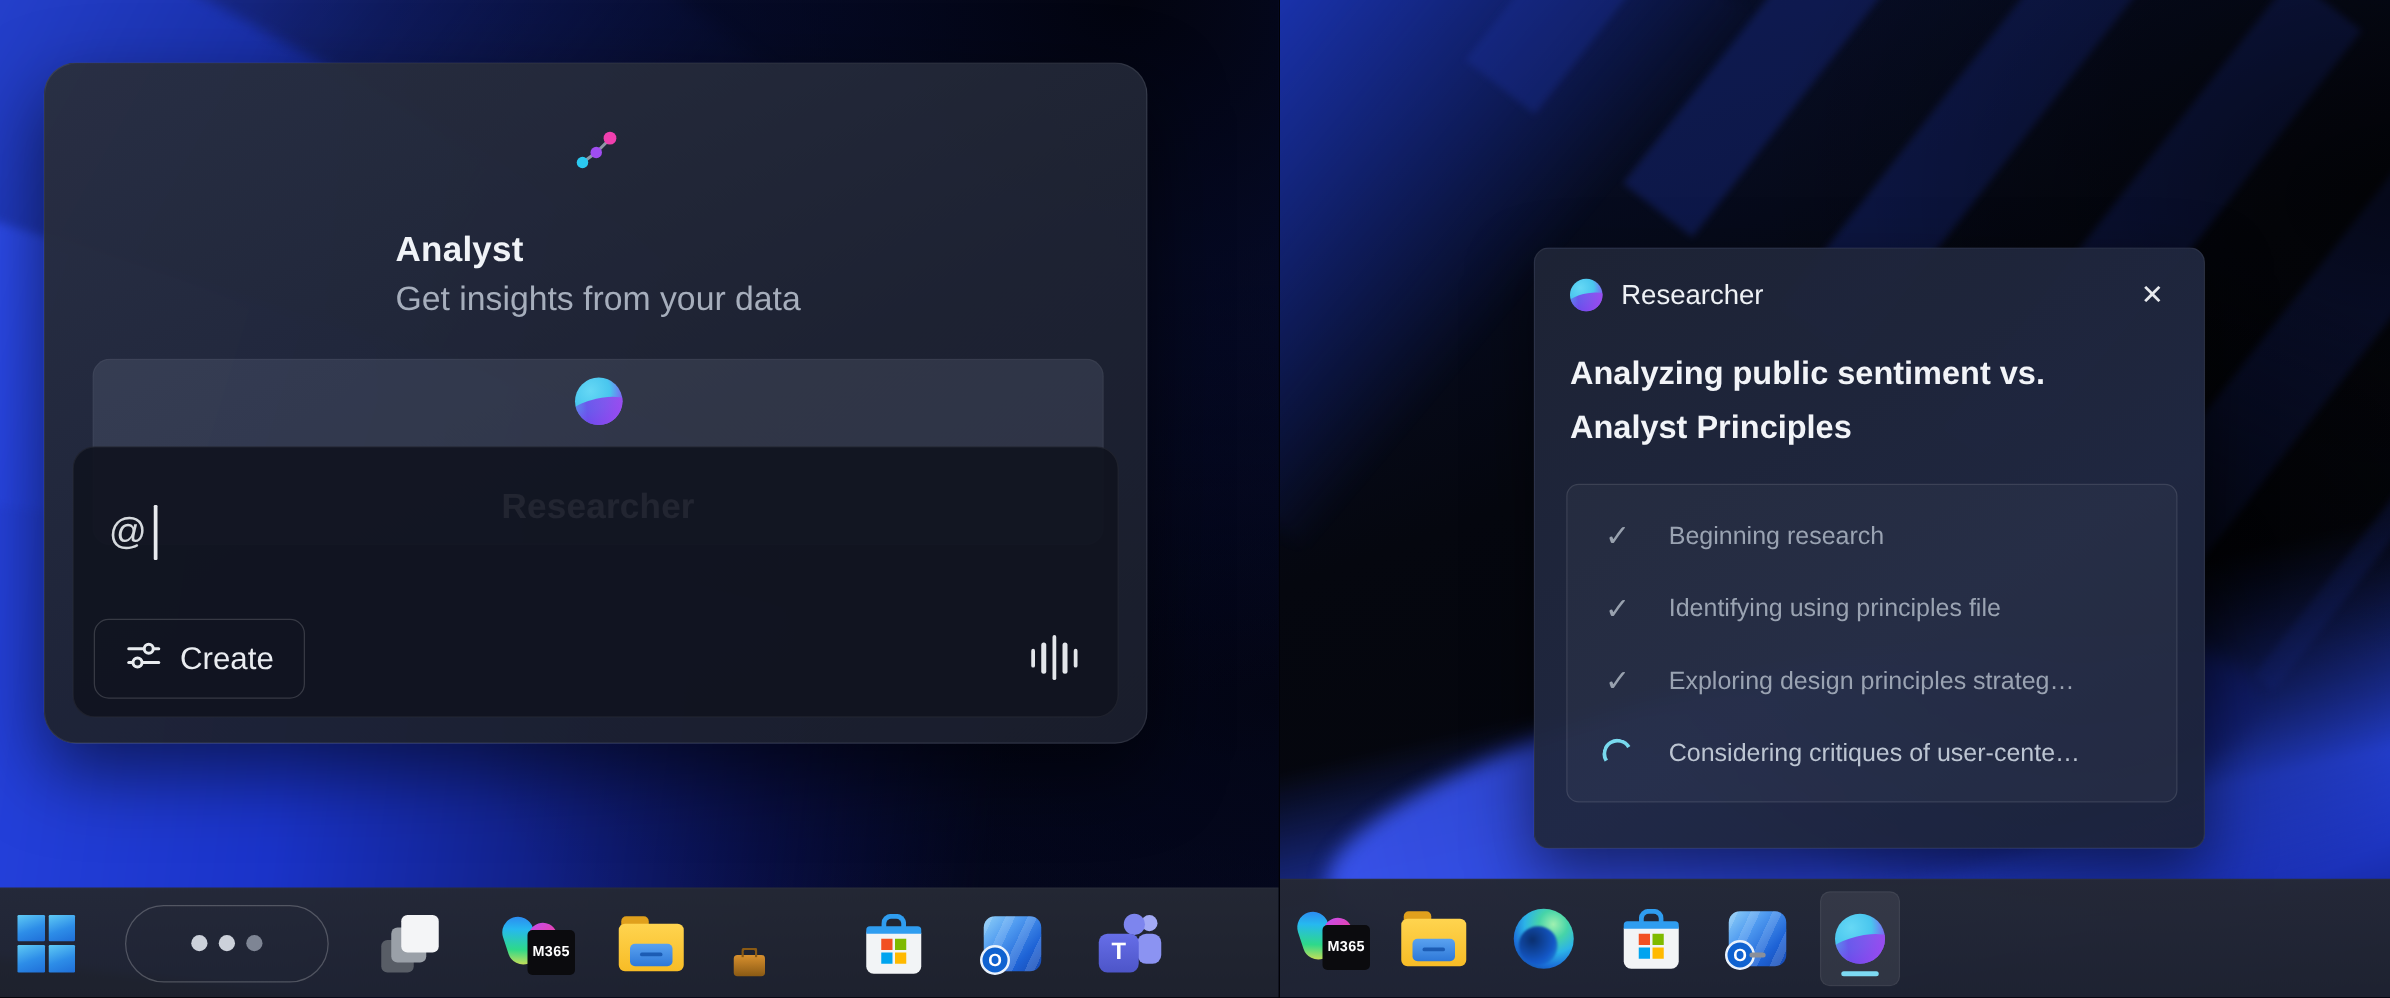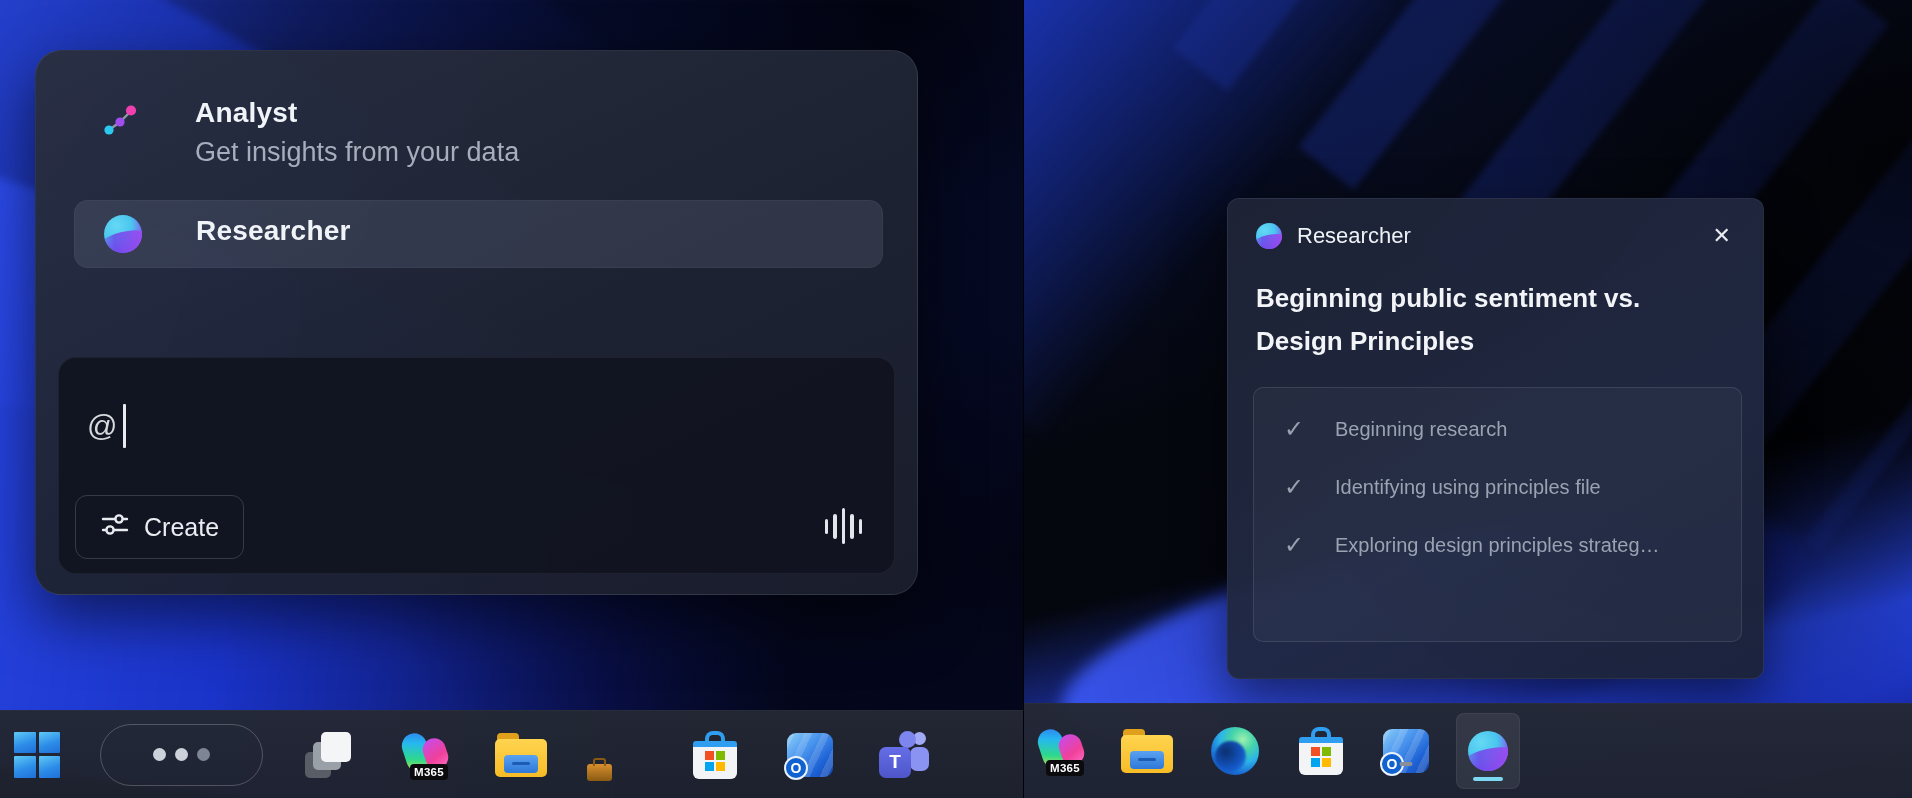--- a/index.html
+++ b/index.html
@@ -43,21 +43,21 @@
        background:radial-gradient(ellipse at 72% 58%,rgba(0,0,0,.88) 0%,rgba(0,0,0,0) 42%),
                   radial-gradient(ellipse at 100% 20%,rgba(0,0,0,.6) 0%,rgba(0,0,0,0) 40%);}
 
   
   .copilot-popup{
     position:absolute;left:35px;top:50px;width:883px;height:545px;
     background:linear-gradient(155deg,rgba(41,47,64,.97) 0%,rgba(30,35,51,.97) 55%,rgba(26,30,45,.97) 100%);
     border:1px solid rgba(255,255,255,.08);border-radius:26px;
     box-shadow:0 24px 60px rgba(0,0,0,.55);
   }
-  .agent-row{display:flex;gap:45px;margin:0 34px 0 38px;padding:14px 20px;border-radius:14px;}
+  .agent-row{display:flex;align-items:center;gap:31px;margin:0 34px 0 38px;padding:14px 20px;border-radius:14px;flex-direction:column;}
   .agent-row.first{margin-top:32px;}
   .agent-row.selected{background:rgba(150,160,185,.16);border:1px solid rgba(255,255,255,.04);margin-top:18px;}
   .agent-icon-box{width:56px;display:flex;justify-content:center;flex:0 0 56px;}
   .agent-title{font-size:28px;font-weight:700;color:#f0f3f7;letter-spacing:.2px;}
   .agent-sub{font-size:27px;font-weight:300;color:#a6aebc;margin-top:8px;}
   .planet{border-radius:50%;position:relative;overflow:hidden;
     background:radial-gradient(circle at 32% 28%,#66d8f5 0%,#49c6ee 42%,#7c64f2 70%,#a74df0 100%);}
   .planet::after{content:"";position:absolute;left:-22%;right:-22%;top:46%;height:58%;
     transform:rotate(-14deg);border-radius:50%;
     background:linear-gradient(100deg,rgba(90,70,235,0) 0%,rgba(110,70,235,.85) 35%,rgba(168,77,240,.95) 100%);}
@@ -127,22 +127,22 @@
   .tv i{position:absolute;border-radius:5px;}
   .tv .tv1{left:0;bottom:0;width:26px;height:26px;background:#585d66;}
   .tv .tv2{left:8px;bottom:8px;width:28px;height:28px;background:#9aa0a8;}
   .tv .tv3{right:0;top:0;width:30px;height:30px;background:#f4f5f7;}
 
   .m365{width:50px;height:48px;position:relative;}
   .m365 .bl{position:absolute;left:3px;top:2px;width:25px;height:39px;border-radius:13px;transform:rotate(-18deg);
     background:linear-gradient(200deg,#2e7cf0 0%,#26b8f0 30%,#2ed98a 66%,#f0e04a 100%);}
   .m365 .br{position:absolute;right:4px;top:7px;width:23px;height:31px;border-radius:12px;transform:rotate(-18deg);
     background:linear-gradient(160deg,#c44df0 0%,#f0409a 60%,#ff6bc4 100%);}
-  .m365 .bg{position:absolute;bottom:-1px;left:9px;background:#0b0b0e;color:#fff;
-    font-size:11.5px;font-weight:700;padding:2px 4px;border-radius:4px;letter-spacing:.3px;}
+  .m365 .bg{position:absolute;bottom:-1px;left:21px;background:#0b0b0e;color:#fff;
+    font-size:11.5px;font-weight:700;padding:12px 4px;border-radius:4px;letter-spacing:.3px;}
 
   .folder{width:52px;height:44px;position:relative;}
   .folder .ft{position:absolute;top:0;left:2px;width:22px;height:13px;background:#e0a01c;border-radius:4px 4px 0 0;}
   .folder .fb{position:absolute;top:6px;left:0;width:52px;height:38px;border-radius:5px;
     background:linear-gradient(180deg,#ffd44f 0%,#f7bc26 100%);}
   .folder .fp{position:absolute;bottom:4px;left:9px;width:34px;height:18px;border-radius:4px;
     background:linear-gradient(180deg,#5aa2f0,#2e78d8);}
   .folder .fs{position:absolute;bottom:12px;left:17px;width:18px;height:3px;border-radius:2px;background:#1c5cb4;}
 
   .edgeball{width:48px;height:48px;border-radius:50%;position:relative;overflow:hidden;
@@ -331,40 +331,46 @@
         <i class="rw3"></i>
         <i class="rshade"></i>
     </div>
 
     <div class="res-card">
       <div class="res-head">
         <span class="planet p26"></span>
         <span class="res-app">Researcher</span>
         <button class="res-close">✕</button>
       </div>
-      <div class="res-title">Beginning public sentiment vs. Design Principles</div>
+      <div class="res-title">Analyzing public sentiment vs. Analyst Principles</div>
 
       <div class="steps-box">
         <div class="step">
           <span class="step-ico">
             <span class="check">✓</span>
           </span>
           <span class="step-label">Beginning research</span>
         </div>
         <div class="step">
           <span class="step-ico">
             <span class="check">✓</span>
           </span>
           <span class="step-label">Identifying using principles file</span>
         </div>
         <div class="step">
           <span class="step-ico">
             <span class="check">✓</span>
           </span>
           <span class="step-label">Exploring design principles strateg…</span>
+        </div>
+        <div class="step current">
+          <span class="step-ico">
+              <span class="spinner"></span>
+            </span>
+          <span class="step-label">Considering critiques of user-cente…</span>
         </div>
       </div>
     </div>
 
     <div class="taskbar tb-right">
       <div class="tbi" style="margin-left:13px">
         <span class="m365">
           <span class="bl"></span>
             <span class="br"></span>
           <span class="bg">M365</span>

